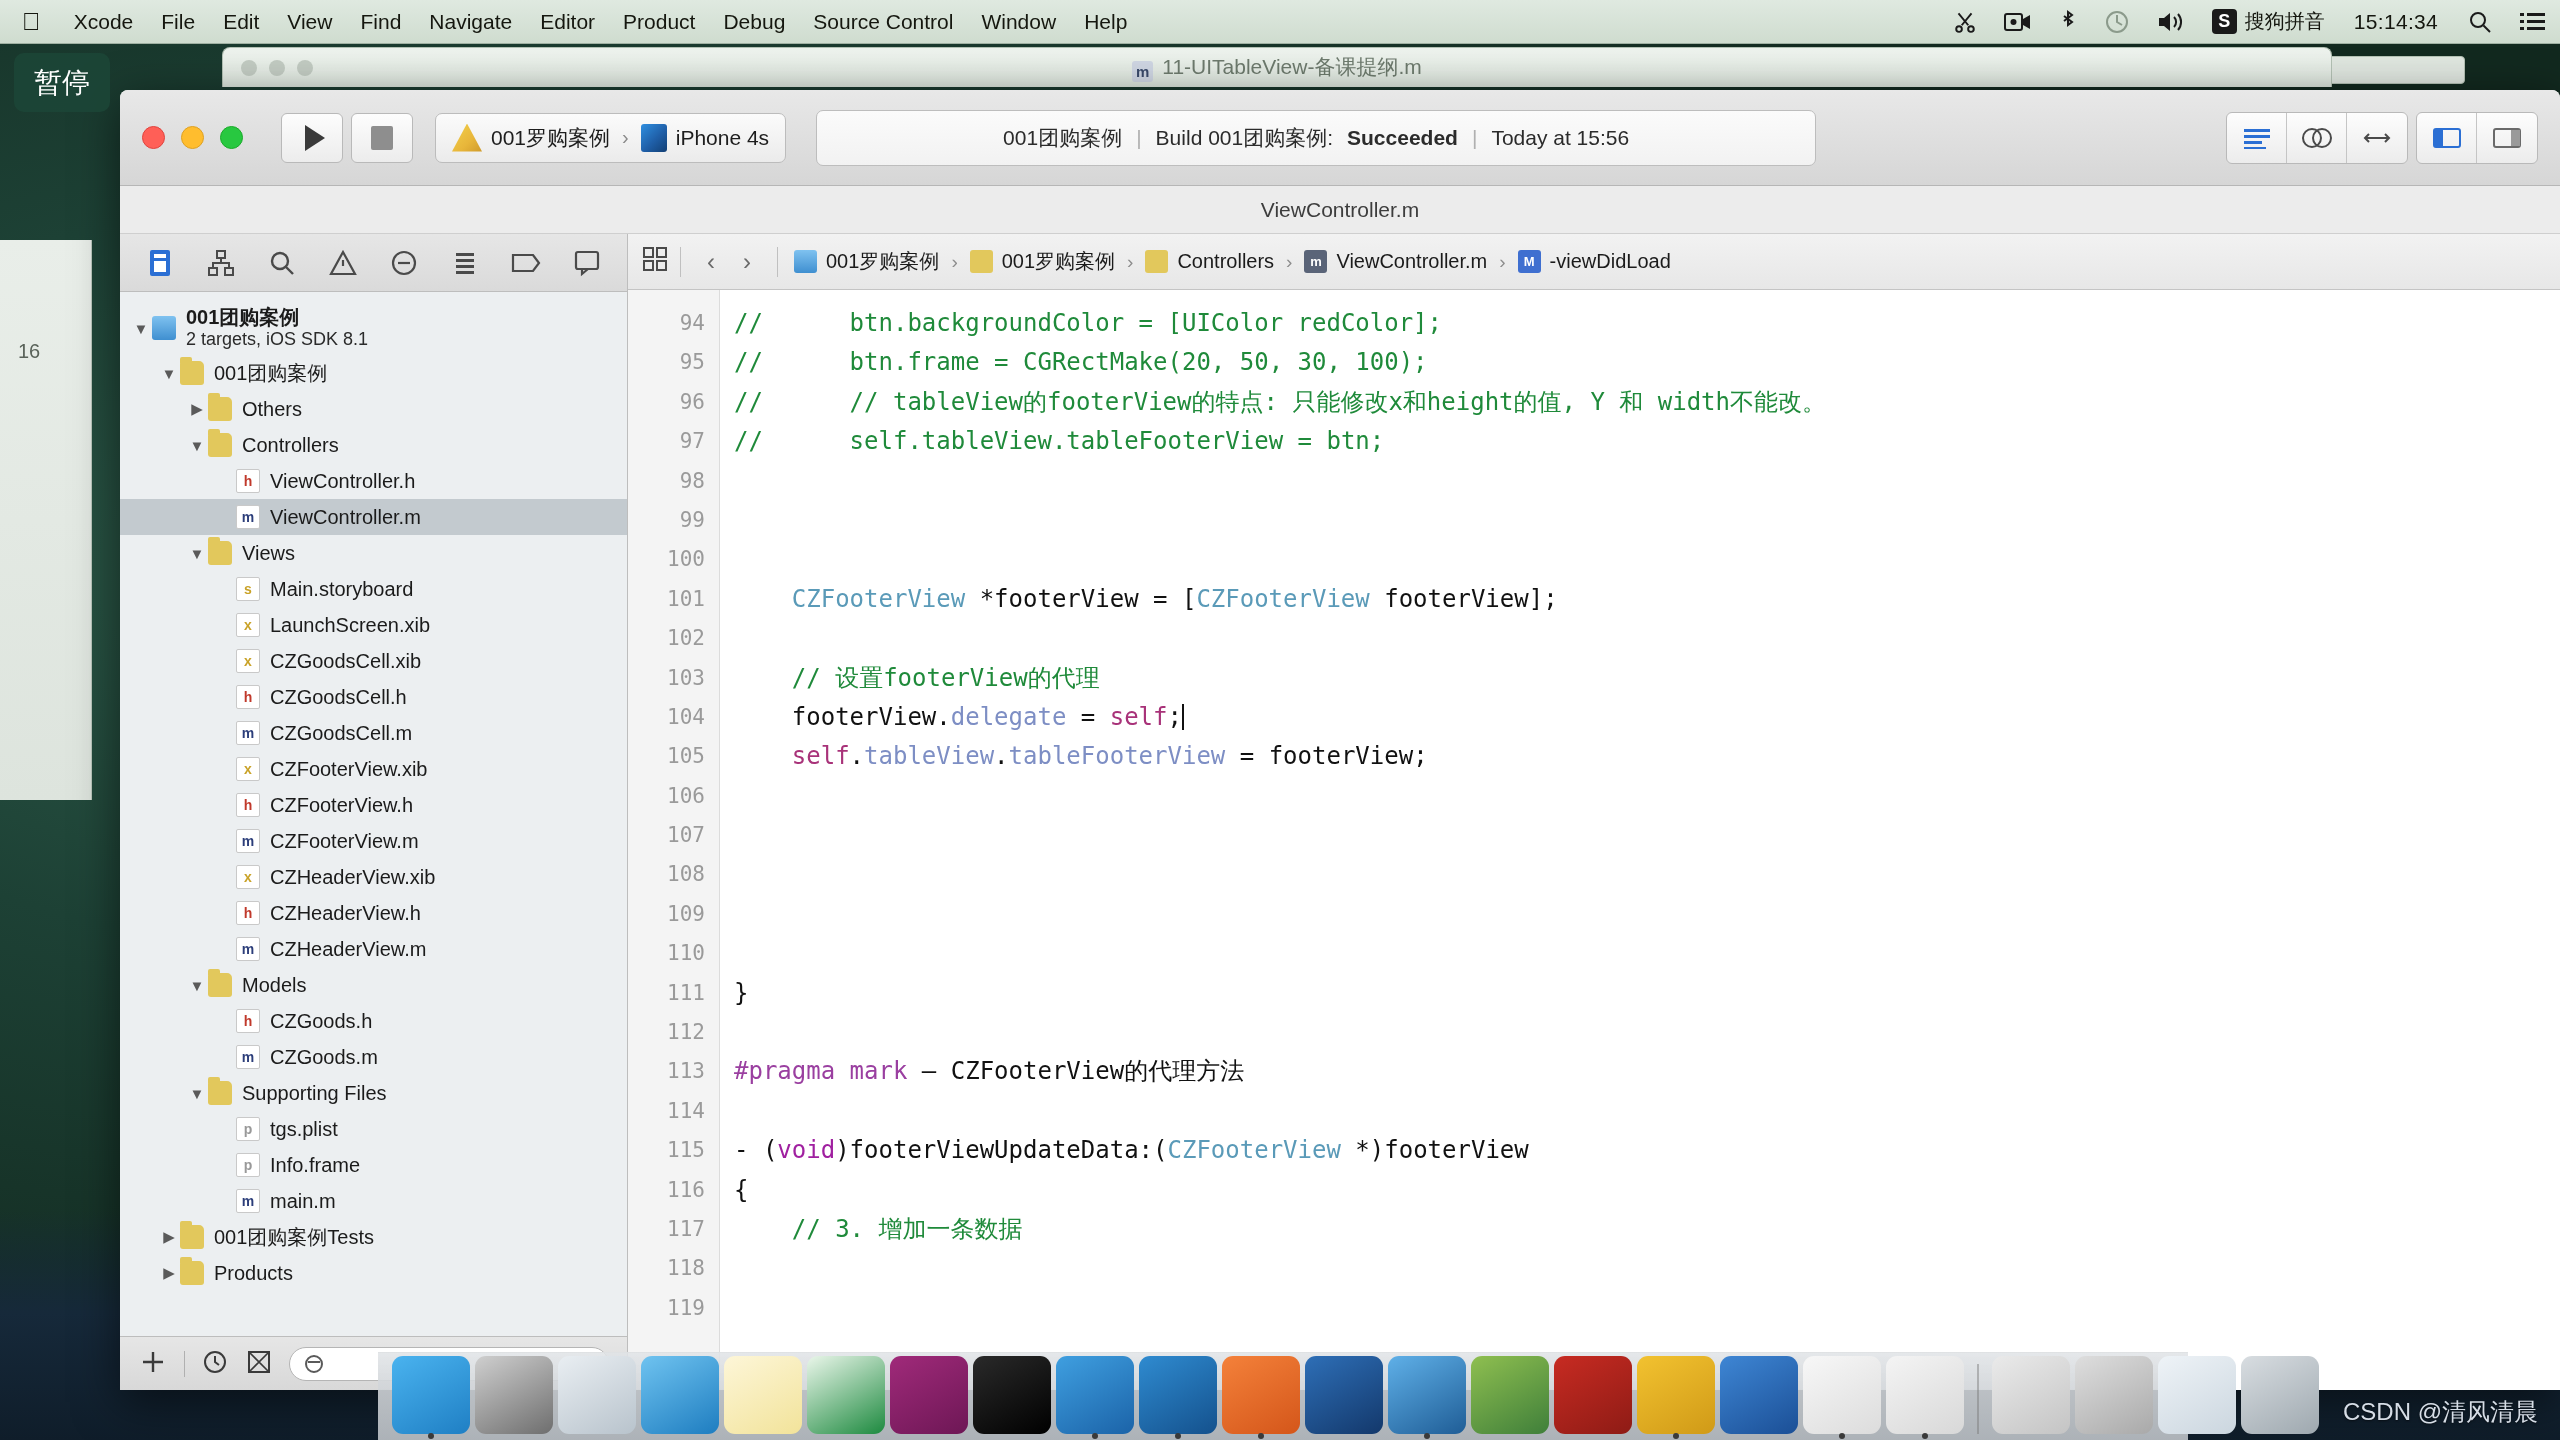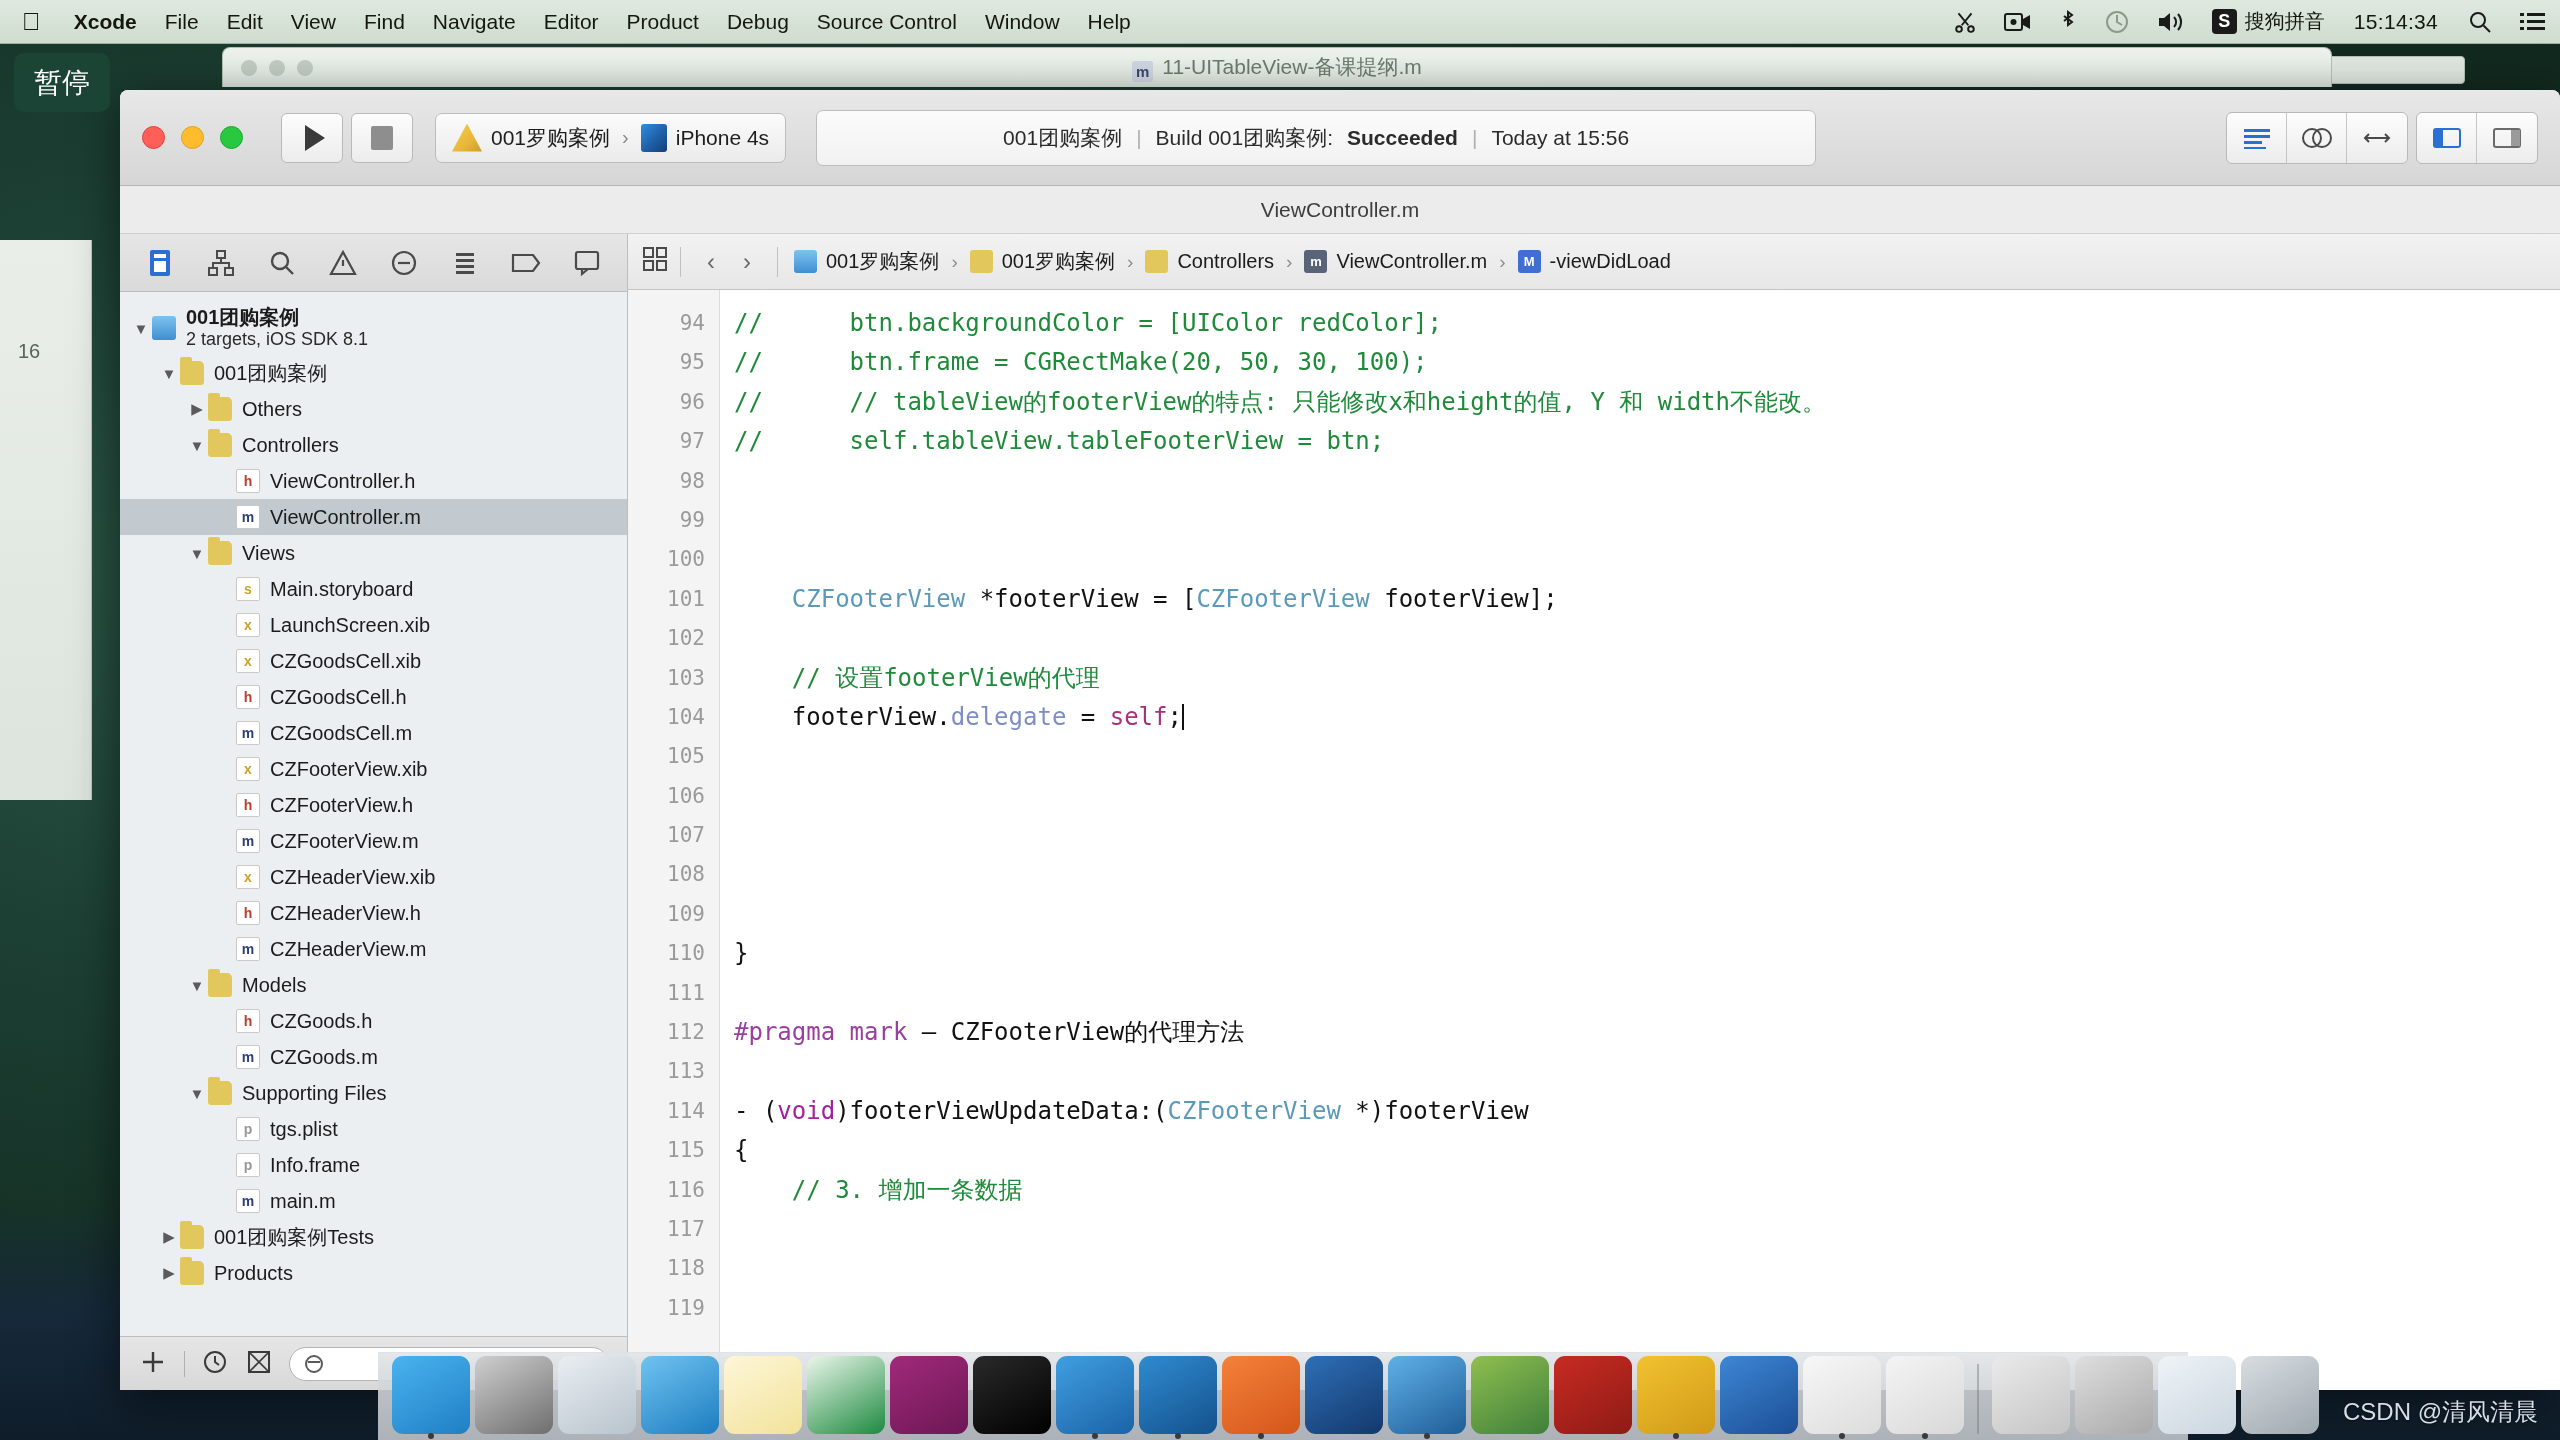--- a/index.html
+++ b/index.html
@@ -26,21 +26,21 @@
   #menubar{
     position:absolute; top:0; left:0; right:0; height:44px;
     background:linear-gradient(180deg,#dfe9e0 0%,#cfdccf 100%);
     border-bottom:1px solid #9fb0a2;
     display:flex; align-items:center;
     font-size:21px; color:#15170f;
     z-index:60;
   }
   #menubar .apple{ padding:0 19px 0 22px; font-size:25px; line-height:1; }
   #menubar .mi{ padding:0 14px; white-space:nowrap; }
-  #menubar .mi.bold{ font-weight:bold; }
+  #menubar .mi.bold{ font-weight:normal; }
   #menubar .spacer{ flex:1; }
   #menubar .status{ display:flex; align-items:center; }
   #menubar .st{ padding:0 13px; display:flex; align-items:center; }
   #menubar .clock{ padding:0 16px; font-size:21px; letter-spacing:.3px;}
   .sg-badge{
     display:inline-block; background:#1a1a1a; color:#fff; font-weight:bold;
     width:25px; height:25px; line-height:25px; text-align:center;
     border-radius:4px; font-size:18px;
   }
   .ime-text{ padding-left:8px; font-size:20px; }
@@ -744,20 +744,21 @@
             <div class="ln"><span class="c-com">//</span><span class="c-com">      btn.frame = CGRectMake(20, 50, 30, 100);</span></div>
             <div class="ln"><span class="c-com">//</span><span class="c-com">      // tableView的footerView的特点: 只能修改x和height的值, Y 和 width不能改。</span></div>
             <div class="ln"><span class="c-com">//</span><span class="c-com">      self.tableView.tableFooterView = btn;</span></div>
             <div class="ln">&nbsp;</div>
             <div class="ln">&nbsp;</div>
             <div class="ln">&nbsp;</div>
             <div class="ln"><span class="c-plain">    </span><span class="c-type">CZFooterView</span><span class="c-plain"> *footerView = [</span><span class="c-type">CZFooterView</span><span class="c-plain"> footerView];</span></div>
             <div class="ln">&nbsp;</div>
             <div class="ln"><span class="c-com">    // 设置footerView的代理</span></div>
             <div class="ln"><span class="c-plain">    footerView.</span><span class="c-prop">delegate</span><span class="c-plain"> = </span><span class="c-self">self</span><span class="c-plain">;</span><span class="caret"></span></div>
+            <div class="ln"><span class="c-plain">    </span><span class="c-self">self</span><span class="c-plain">.</span><span class="c-prop">tableView</span><span class="c-plain">.</span><span class="c-prop">tableFooterView</span><span class="c-plain"> = footerView;</span></div>
             <div class="ln">&nbsp;</div>
             <div class="ln">&nbsp;</div>
             <div class="ln">&nbsp;</div>
             <div class="ln">&nbsp;</div>
             <div class="ln">&nbsp;</div>
             <div class="ln"><span class="c-plain">}</span></div>
             <div class="ln">&nbsp;</div>
             <div class="ln"><span class="c-pre">#pragma mark</span><span class="c-plain"> – CZFooterView的代理方法</span></div>
             <div class="ln">&nbsp;</div>
             <div class="ln"><span class="c-plain">- (</span><span class="c-kw">void</span><span class="c-plain">)footerViewUpdateData:(</span><span class="c-type">CZFooterView</span><span class="c-plain"> *)footerView</span></div>

